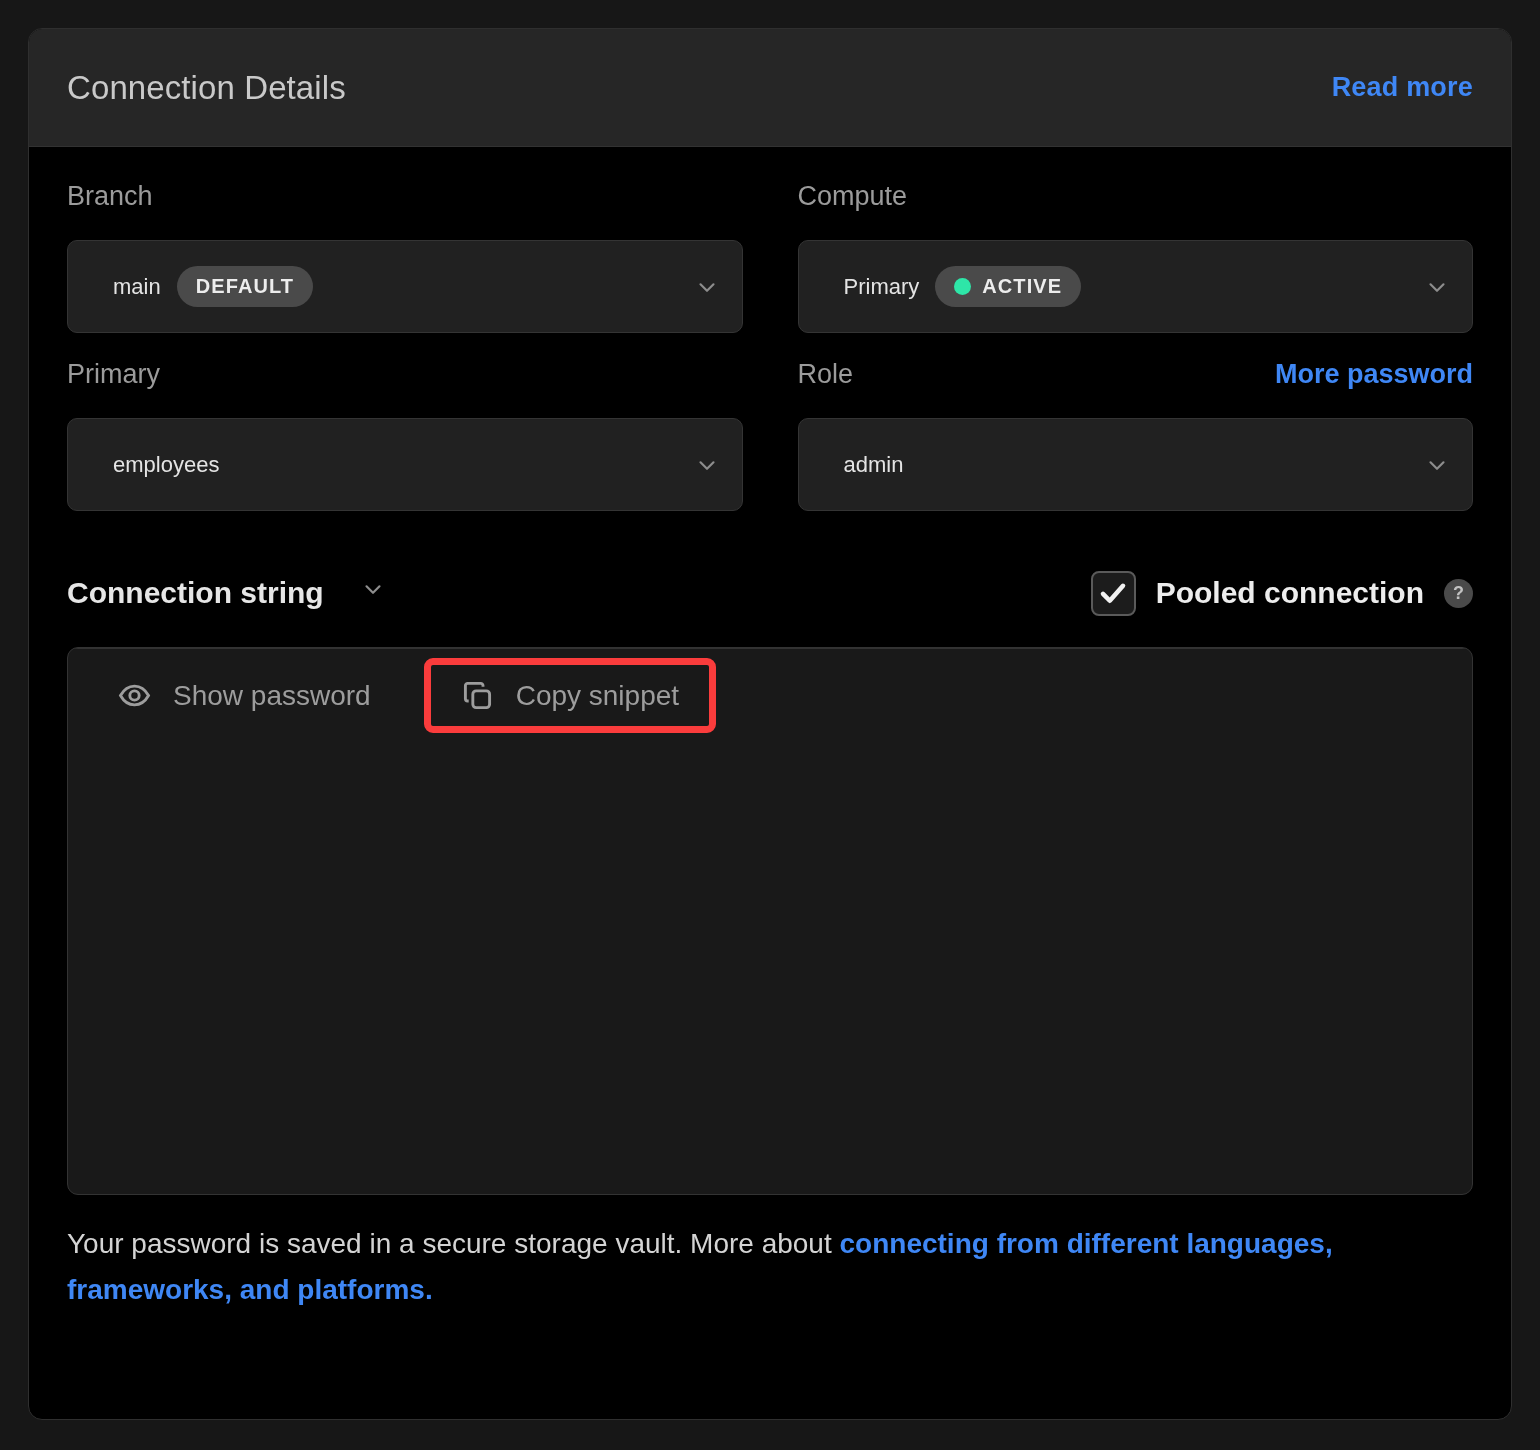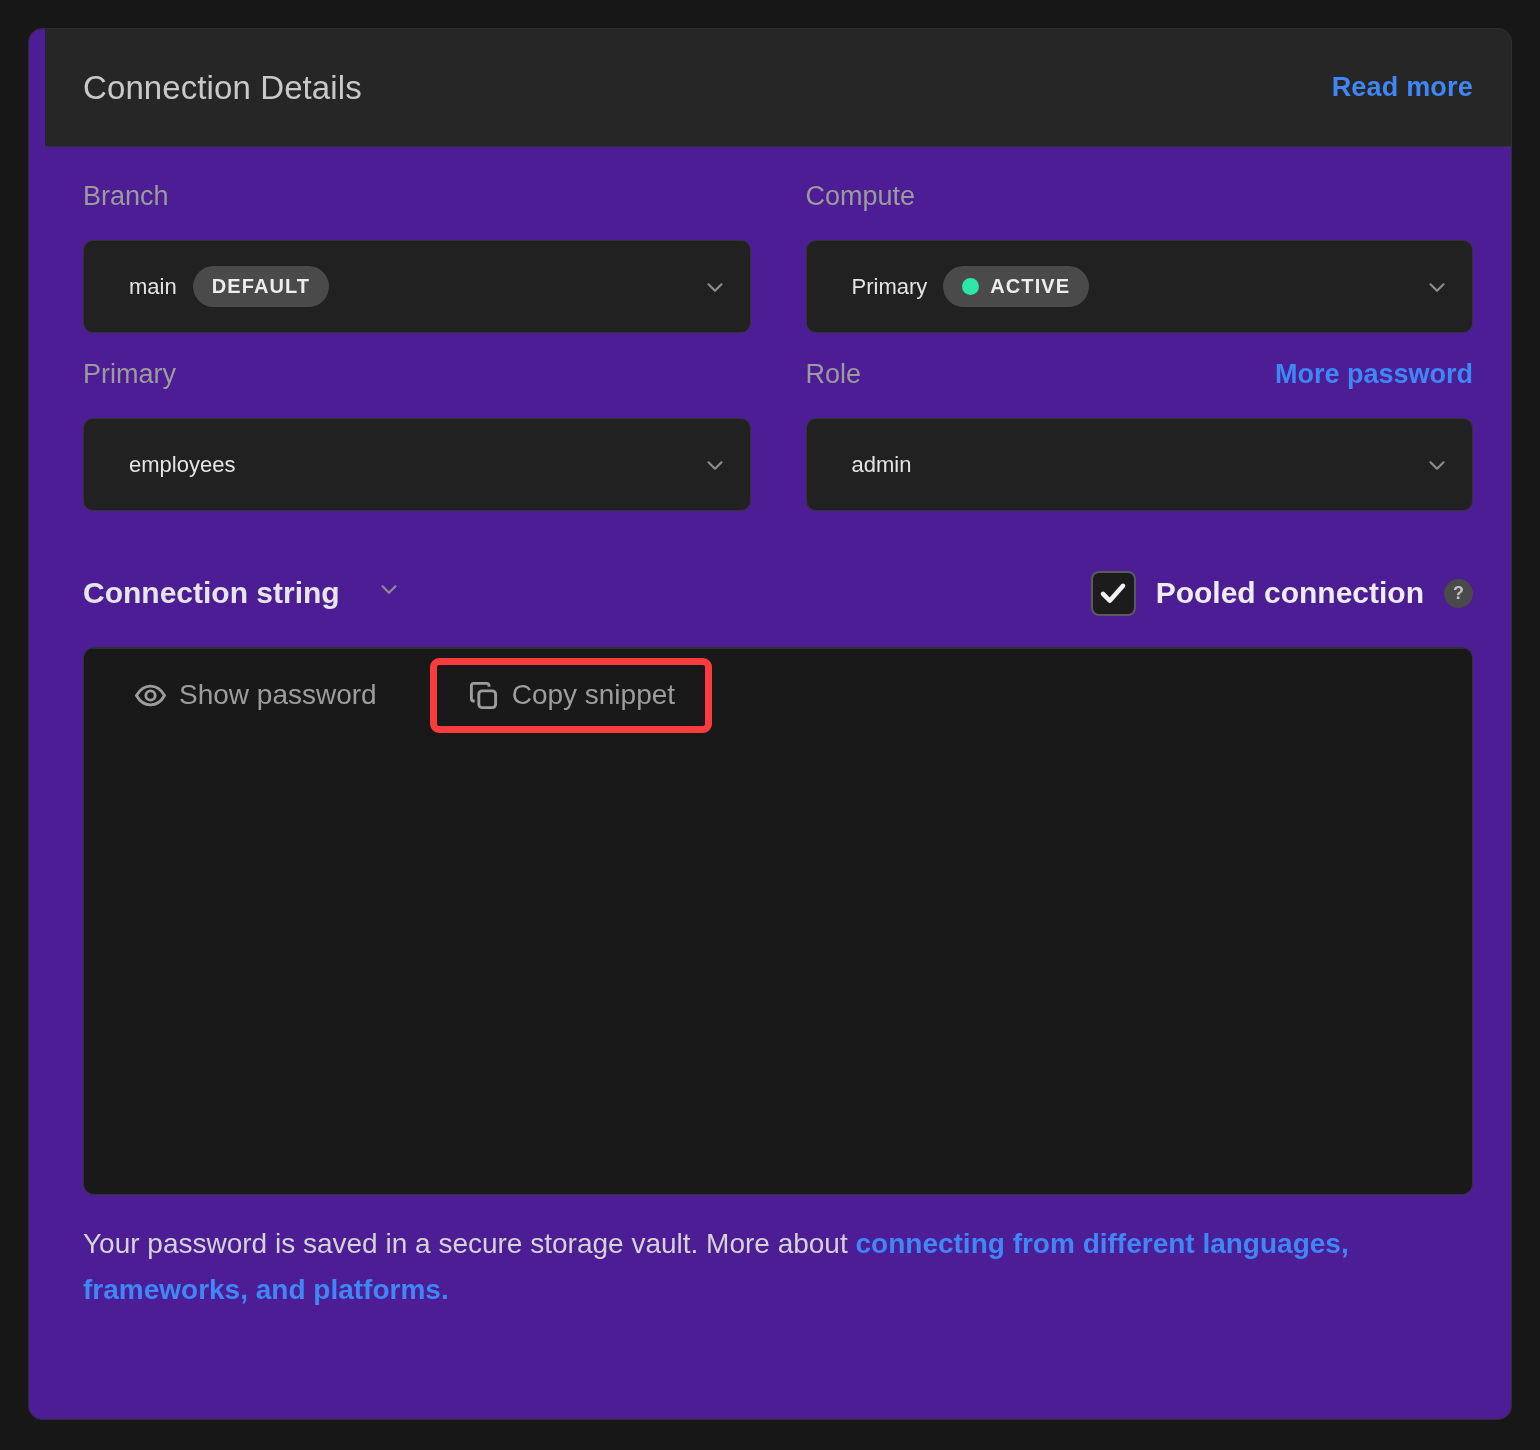--- a/index.html
+++ b/index.html
@@ -12,25 +12,24 @@
     -webkit-font-smoothing: antialiased;
     overflow: hidden;
   }
 
   .card {
     position: absolute;
     left: 28px;
     top: 28px;
     width: 1484px;
     height: 1392px;
-    background: #4c1d95;
+    background: #000000;
     border: 1px solid #2f2f2f;
     border-radius: 14px;
     overflow: hidden;
-    padding-left: 16px;
   }
 
   
   .card-header {
     height: 118px;
     background: #262626;
     border-bottom: 1px solid #323232;
     display: flex;
     align-items: center;
     justify-content: space-between;
@@ -200,22 +199,22 @@
     height: 94px;
     border-top: 1px solid #323232;
     display: flex;
     align-items: center;
     padding-left: 28px;
     gap: 0;
     position: relative;
   }
   .action {
     display: flex;
-    align-items: flex-start;
-    gap: 12px;
+    align-items: center;
+    gap: 22px;
     padding: 12px 22px;
     cursor: pointer;
     border-radius: 6px;
   }
   .action-label { font-size: 28px; color: #9d9d9d; }
   .action svg { display: block; }
   .action svg path, .action svg circle, .action svg rect {
     stroke: #9d9d9d; stroke-width: 2.1; fill: none;
   }
   .action.highlighted {

